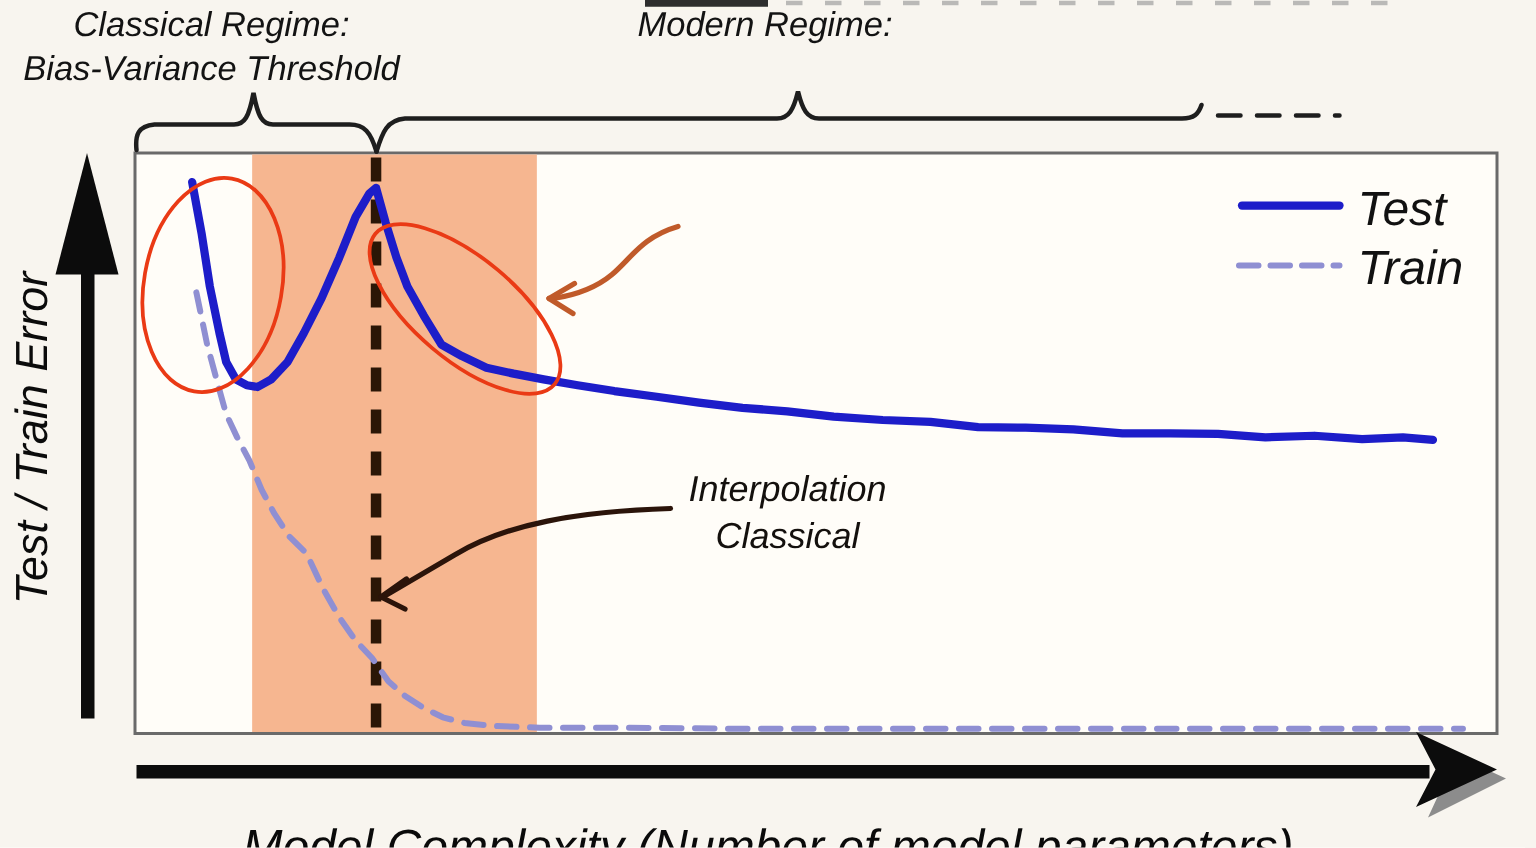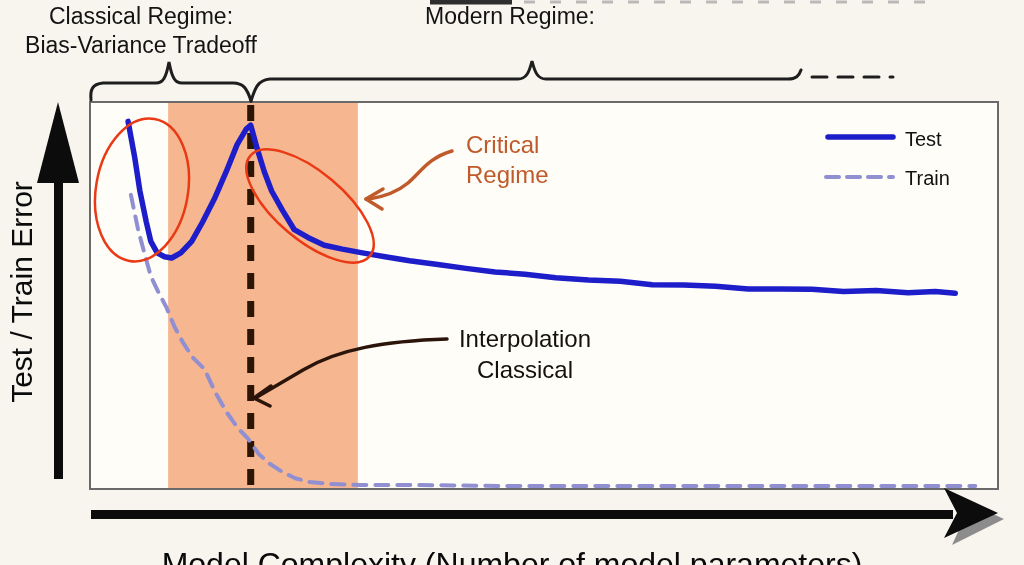--- a/index.html
+++ b/index.html
@@ -3,39 +3,39 @@
 <meta charset="utf-8">
 <style>
   html,body{margin:0;padding:0;}
   body{
     width:1024px;height:565px;overflow:hidden;
     background:#f8f5ef;
     font-family:"Liberation Sans", sans-serif;
     color:#161616;
     position:relative;
   }
-  .stage{position:absolute;inset:0;width:1024px;height:443px;}
+  .stage{position:absolute;inset:0;width:1024px;height:443px;font-style:italic;}
   svg.layer{position:absolute;left:0;top:0;}
   .lbl{position:absolute;white-space:pre-line;}
   .title{font-size:23px;line-height:29px;text-align:center;color:#131313;}
   .classical-title{left:0;top:2px;width:282px;}
   .modern-title{left:368px;top:2px;width:284px;}
   .ylabel{
     left:22px;top:292px;font-size:30px;color:#0b0b0b;white-space:nowrap;
     transform:translate(-50%,-50%) rotate(-90deg);
   }
   .xlabel{
     left:45px;top:546px;width:934px;text-align:center;
     font-size:32px;color:#0a0a0a;white-space:nowrap;
   }
-  .legend-text{font-size:20px;line-height:39px;color:#111;}
+  .legend-text{font-size:32px;line-height:39px;color:#111;}
   .legend-test{left:905px;top:120px;}
   .legend-train{left:905px;top:159px;}
   .critical-label{left:466px;top:130px;font-size:24px;line-height:30px;color:#c05a2a;}
-  .interp-label{left:425px;top:311px;width:200px;text-align:center;font-size:24px;line-height:31px;color:#14100d;margin-top:12px;}
+  .interp-label{left:425px;top:311px;width:200px;text-align:center;font-size:24px;line-height:31px;color:#14100d;}
 </style>
 </head>
 <body>
 
 <div class="stage">
 
   <svg class="layer" width="1024" height="565" viewBox="0 0 1024 565">
 
     <line x1="430" y1="2" x2="512" y2="2" stroke="#2e2e2e" stroke-width="5"></line>
     <line x1="524" y1="2" x2="935" y2="2" stroke="#9a9a9a" stroke-width="3" stroke-dasharray="11 15" opacity="0.65"></line>
@@ -79,28 +79,27 @@
     <g>
       <polygon points="1004,519 952,495 964,519 952,545" fill="#8c8c8c"></polygon>
       <rect x="91" y="510" width="862" height="9" fill="#0c0c0c"></rect>
       <polygon points="998,513 944,488 957,513 944,538" fill="#0c0c0c"></polygon>
     </g>
 
     <line x1="828" y1="137" x2="893" y2="137" stroke-width="5.5" stroke-linecap="round" stroke="#1d1dc9"></line>
     <line x1="826" y1="177" x2="893" y2="177" stroke-width="4" stroke-dasharray="13 8" stroke-linecap="round" stroke="#8f8fd2"></line>
   </svg>
 
-  <div class="lbl title classical-title"><span>Classical Regime:</span><br><span>Bias-Variance Tradeoff</span></div>
+  <div class="lbl title classical-title"><span>Classical Regime:</span><br><span>Bias-Variance Threshold</span></div>
 
   <div class="lbl title modern-title"><span>Modern Regime:</span><br></div>
 
   <div class="lbl ylabel">Test / Train Error</div>
 
   <div class="lbl xlabel">Model Complexity (Number of model parameters)</div>
 
   <div class="lbl legend-text legend-test">Test</div>
   <div class="lbl legend-text legend-train">Train</div>
 
-  <div class="lbl critical-label"><span>Critical</span><br><span>Regime</span></div>
 
   <div class="lbl interp-label"><span>Interpolation</span><br><span>Classical</span></div>
 
 </div>
 
 </body></html>

